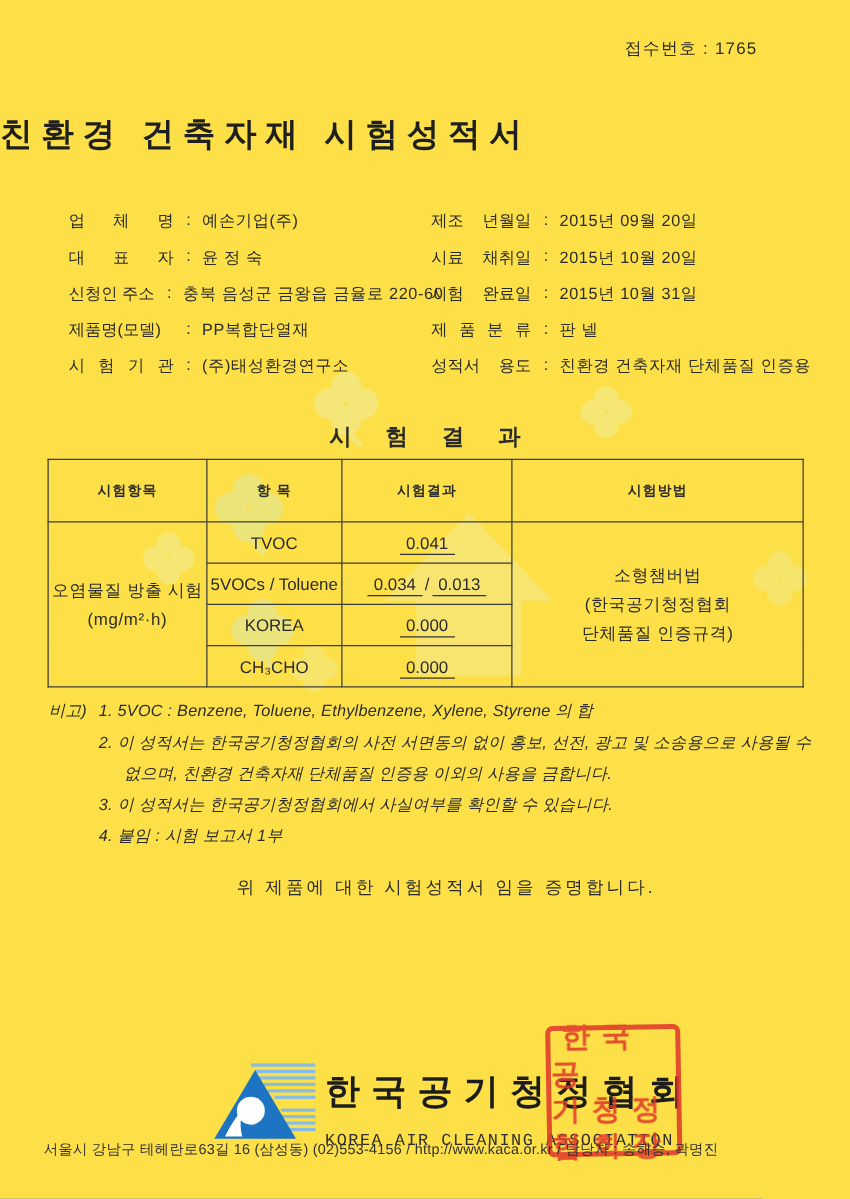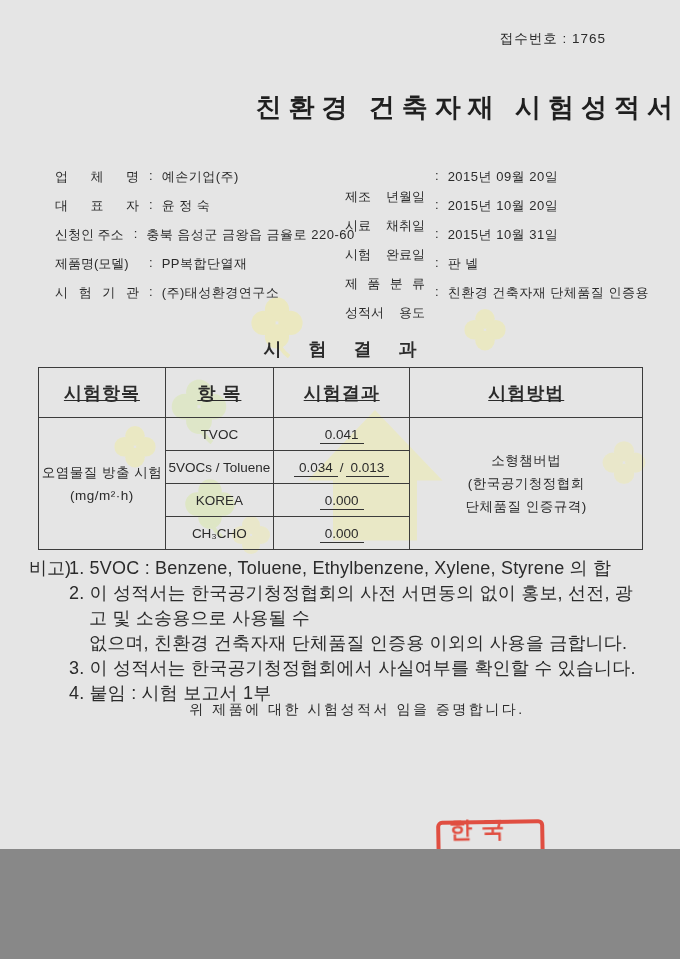--- a/index.html
+++ b/index.html
@@ -6,57 +6,57 @@
     --accent-blue:#1d74c2;
     --accent-blue-light:#85bde6;
     --stamp-red:#e03a2b;
     --wm-yellow:#f0eca2;
     --wm-green:#d9e8ac;
     --ink:#2b2b2b;
     --line:#3c3c3c;
   }
   *{box-sizing:border-box;margin:0;padding:0;}
   body{background:#888;display:flex;justify-content:center;font-family:"Liberation Sans","DejaVu Sans",sans-serif;}
-  .page{position:relative;width:680px;height:849px;background:#e5e5e5;color:var(--ink);overflow:hidden;}
+  .page{position:relative;width:680px;height:959px;background:#fde047;color:var(--ink);overflow:hidden;}
 
   
   .wm{position:absolute;pointer-events:none;}
 
   .receipt-no{position:absolute;top:30px;right:74px;font-size:13.5px;letter-spacing:1px;}
 
-  .doc-title{position:absolute;top:90px;left:0;width:100%;text-align:right;
+  .doc-title{position:absolute;top:90px;left:0;width:100%;text-align:left;
     font-size:26px;font-weight:bold;letter-spacing:7px;color:#1f1f1f;}
 
   
   .info{position:absolute;top:168px;left:55px;right:30px;display:flex;font-size:13px;}
   .info-col{display:flex;flex-direction:column;}
   .info-col.left{width:290px;}
   .info-col.right{flex:1;}
   .info-row{display:flex;align-items:flex-start;height:29px;}
   .info-label{text-align:justify;text-align-last:justify;white-space:nowrap;}
   .info-col.left .info-label{width:84px;}
-  .info-col.right .info-label{width:80px;margin-top:20px;}
+  .info-col.right .info-label{width:80px;}
   .info-colon{margin:0 9px 0 10px;}
   .info-value{white-space:nowrap;letter-spacing:.5px;}
 
   .results-heading{position:absolute;top:337px;left:0;width:100%;text-align:center;
     font-size:18px;font-weight:bold;letter-spacing:11px;text-indent:11px;}
 
   
   table.results{position:absolute;top:367px;left:38px;width:605px;border-collapse:collapse;}
   table.results th,table.results td{border:1.6px solid var(--line);text-align:center;
     font-size:13.5px;vertical-align:middle;background:transparent;}
-  table.results th{height:50px;font-size:18px;font-weight:600;letter-spacing:1px;text-decoration:underline;}
+  table.results th{height:50px;font-size:11px;font-weight:600;letter-spacing:1px;}
   table.results td{height:33px;}
   td.multiline{white-space:pre-line;line-height:23px;font-size:13px;letter-spacing:.5px;}
   .uline{border-bottom:1.2px solid #333;padding:0 5px 1px;}
   .res-sep{padding:0 2px;}
 
   
-  .notes{position:absolute;top:556px;left:29px;width:612px;font-size:18px;line-height:25px;}
+  .notes{position:absolute;top:556px;left:39px;width:612px;font-size:13px;line-height:25px;font-style:italic;}
   .notes-wrap{position:relative;padding-left:40px;}
   .notes-prefix{position:absolute;left:0;top:0;}
   .note-item{padding-left:20px;text-indent:-20px;white-space:pre-line;letter-spacing:.2px;}
 
   .statement{position:absolute;top:701px;left:0;width:100%;text-align:center;
     font-size:14px;letter-spacing:2.5px;padding-left:34px;}
 
   .issue-date{position:absolute;top:772px;right:98px;font-size:15px;word-spacing:14px;letter-spacing:1px;}
 
   

